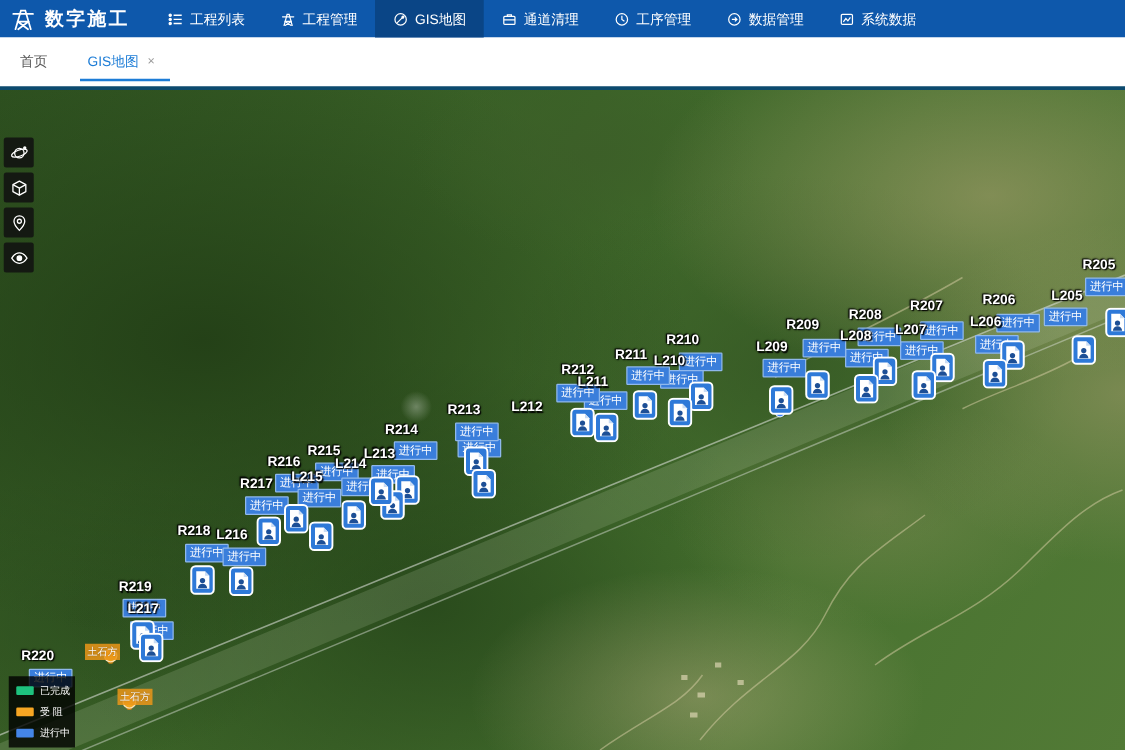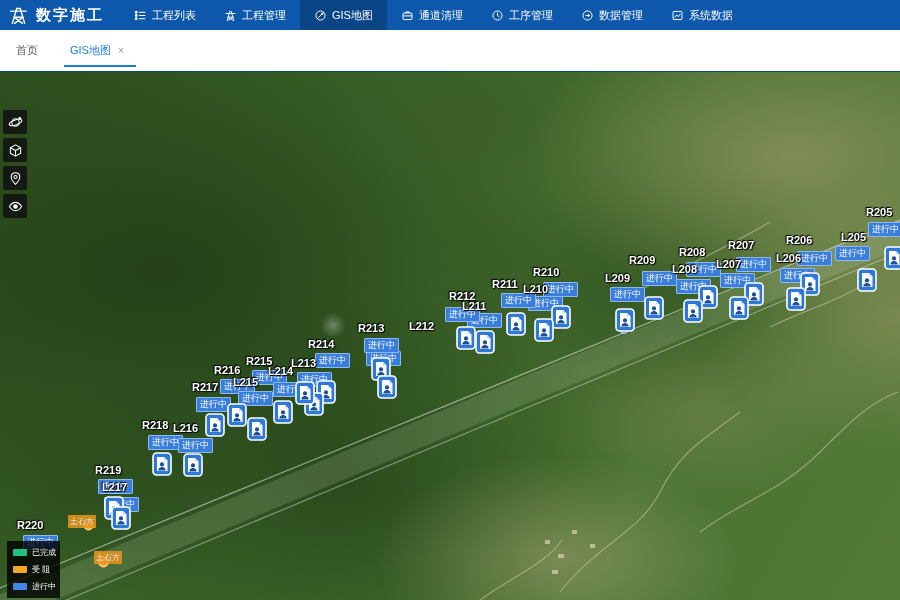--- a/index.html
+++ b/index.html
@@ -10,21 +10,21 @@
   .topnav { height:30px; background:#0e58ab; display:flex; align-items:stretch; color:#fff; }
   .logo { display:flex; align-items:center; gap:7px; padding:0 16px 0 8px; }
   .logo svg { width:21px; height:21px; }
   .logo-title { font-size:15px; font-weight:bold; letter-spacing:2px; }
   .nav-items { display:flex; align-items:stretch; }
   .nav-item { display:flex; align-items:center; gap:5px; padding:0 14px; font-size:11px; cursor:pointer; }
   .nav-item svg { width:13px; height:13px; }
   .nav-item.active { background:#0a4586; }
 
   
-  .tabbar { height:42px; background:#fff; border-bottom:1px solid #0c4a6e;
+  .tabbar { height:42px; background:#fff; border-bottom:3px solid #0c4a6e;
     display:flex; align-items:stretch; padding-left:14px; gap:28px; }
   .tab { position:relative; display:flex; align-items:center; font-size:11px; color:#595959; cursor:pointer; padding:0 2px; }
   .tab.active { color:#1c7cd6; }
   .tab.active::after { content:""; position:absolute; left:-4px; right:-10px; bottom:4px; height:2px; background:#1c7cd6; }
   .tab-close { margin-left:7px; color:#9a9a9a; font-size:10px; }
 
   
   .map { position:relative; width:900px; height:528px; overflow:hidden;
     background-color:#3a5c26;
     background-image:

